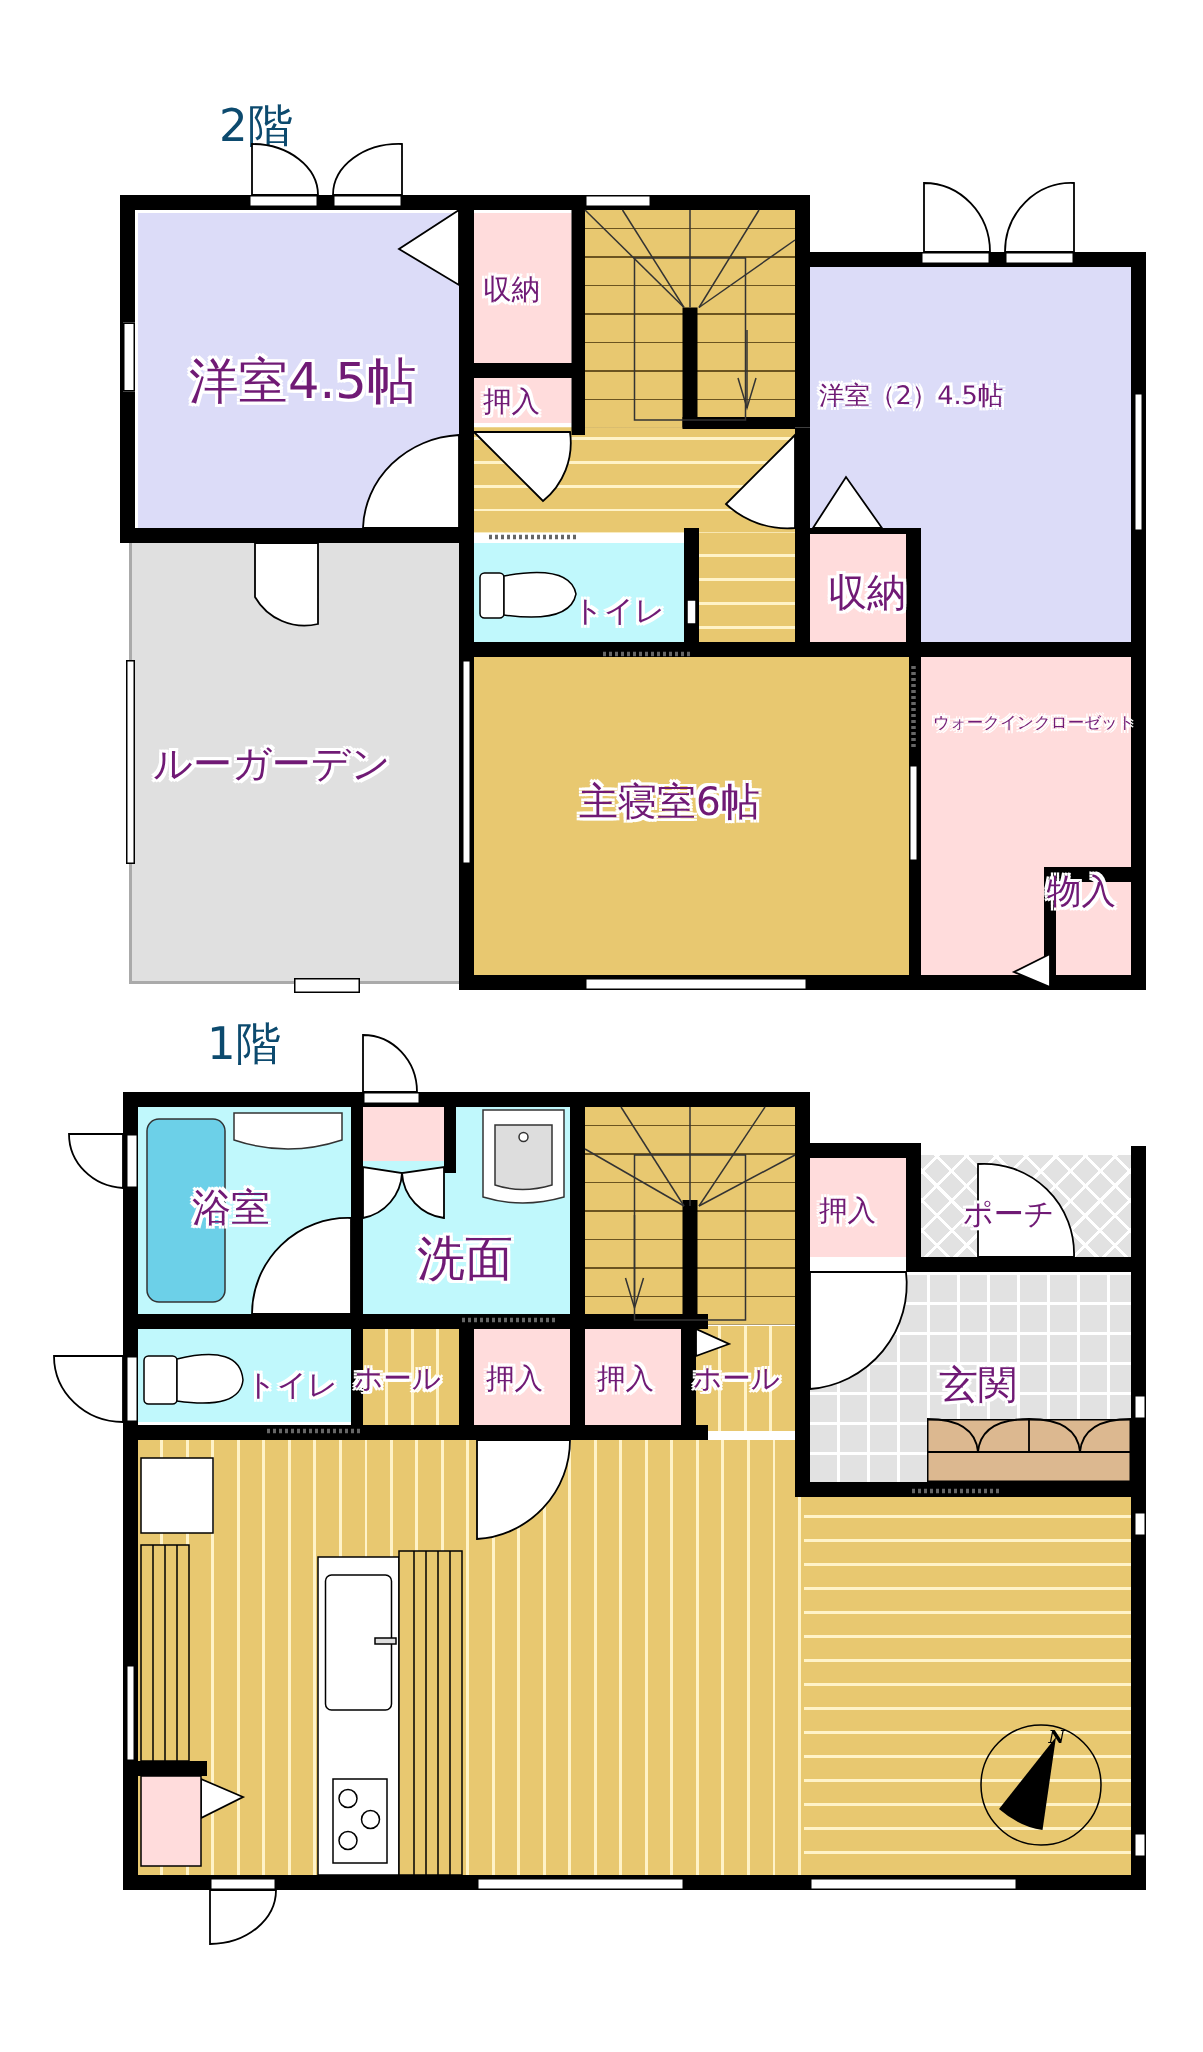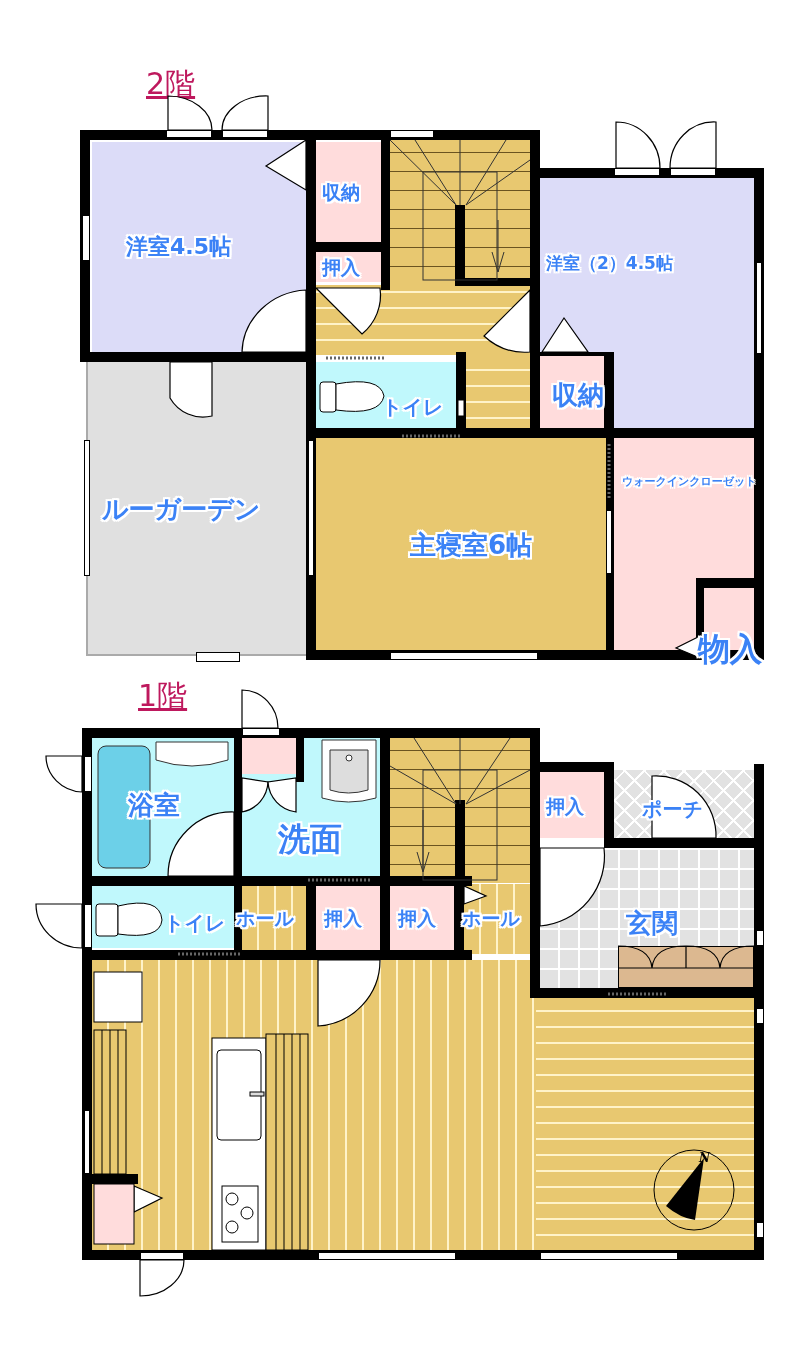--- a/index.html
+++ b/index.html
@@ -1,21 +1,21 @@
 <!DOCTYPE html>
 <html><head>
 <meta charset="utf-8">
 <style>
   html,body{margin:0;padding:0;background:#fff;}
   body{width:802px;height:1368px;position:relative;overflow:hidden;font-family:"DejaVu Sans","Liberation Sans",sans-serif;}
   .wall{position:absolute;background:#000;}
   .room{position:absolute;box-sizing:border-box;}
-  .lbl{position:absolute;color:#3b82f6;font-weight:bold;white-space:nowrap;
+  .lbl{position:absolute;color:#701a75;font-weight:normal;white-space:nowrap;
        text-shadow:-2px -2px 0 #fff,2px -2px 0 #fff,-2px 2px 0 #fff,2px 2px 0 #fff,0 2px 0 #fff,0 -2px 0 #fff,2px 0 0 #fff,-2px 0 0 #fff;}
-  .floor-title{position:absolute;font-size:30px;color:#be185d;text-decoration:underline;}
+  .floor-title{position:absolute;font-size:30px;color:#0c4a6e;}
   .wood-h{background-color:#e8c870;background-image:repeating-linear-gradient(0deg,#e8c870 0,#e8c870 14px,#fff3c8 14px,#fff3c8 16px);}
   .wood-v{background-color:#e8c870;background-image:repeating-linear-gradient(90deg,#e8c870 0,#e8c870 15px,#fff3c8 15px,#fff3c8 17px);}
   .stair{background-color:#e8c870;background-image:repeating-linear-gradient(0deg,#e8c870 0,#e8c870 18px,#6b5420 18px,#6b5420 19px);}
   .tile{background-color:#e2e2e2;background-image:repeating-linear-gradient(0deg,transparent 0,transparent 18px,#fff 18px,#fff 20px),repeating-linear-gradient(90deg,transparent 0,transparent 18px,#fff 18px,#fff 20px);}
   .lattice{background-color:#e2e2e2;background-image:repeating-linear-gradient(45deg,transparent 0,transparent 12px,#fff 12px,#fff 14px),repeating-linear-gradient(-45deg,transparent 0,transparent 12px,#fff 12px,#fff 14px);}
   .win{position:absolute;background:#fff;border:1px solid #000;box-sizing:border-box;}
   svg{position:absolute;overflow:visible;}
 </style>
 </head>
 <body>
@@ -112,30 +112,30 @@
     <rect x="458" y="400" width="6" height="16"></rect>
   </g>
 
   <g stroke="#666" stroke-width="3" stroke-dasharray="2 2">
     <line x1="326" y1="358" x2="384" y2="358"></line>
     <line x1="402" y1="436" x2="460" y2="436"></line>
     <line x1="609" y1="444" x2="609" y2="498"></line>
   </g>
 </svg>
 
-<div class="lbl" style="left:126px;top:232px;font-size:22px;">洋室4.5帖</div>
+<div class="lbl" style="left:126px;top:232px;font-size:33px;">洋室4.5帖</div>
 <div class="lbl" style="left:322px;top:180px;font-size:19px;">収納</div>
 <div class="lbl" style="left:322px;top:255px;font-size:19px;">押入</div>
 <div class="lbl" style="left:546px;top:252px;font-size:17px;">洋室（2）4.5帖</div>
 <div class="lbl" style="left:552px;top:378px;font-size:26px;">収納</div>
 <div class="lbl" style="left:382px;top:394px;font-size:20px;">トイレ</div>
 <div class="lbl" style="left:102px;top:492px;font-size:26px;">ルーガーデン</div>
-<div class="lbl" style="left:386px;top:528px;font-size:26px;margin-left:24px;">主寝室6帖</div>
+<div class="lbl" style="left:386px;top:517px;font-size:26px;">主寝室6帖</div>
 <div class="lbl" style="left:622px;top:474px;font-size:11px;">ウォークインクローゼット</div>
-<div class="lbl" style="left:698px;top:628px;font-size:32px;">物入</div>
+<div class="lbl" style="left:698px;top:579px;font-size:23px;">物入</div>
 
 <div class="floor-title" style="left:138px;top:676px;">1階</div>
 
 <div class="room" style="left:92px;top:738px;width:142px;height:138px;background:#c0f8fc;"></div>
 <div class="room" style="left:242px;top:738px;width:138px;height:138px;background:#c0f8fc;"></div>
 <div class="room" style="left:242px;top:738px;width:54px;height:36px;background:#ffdcdc;"></div>
 <div class="room stair" style="left:390px;top:738px;width:140px;height:145px;"></div>
 <div class="room" style="left:92px;top:886px;width:142px;height:62px;background:#c0f8fc;"></div>
 <div class="room wood-v" style="left:242px;top:884px;width:64px;height:68px;"></div>
 <div class="room" style="left:316px;top:886px;width:64px;height:66px;background:#ffdcdc;"></div>

